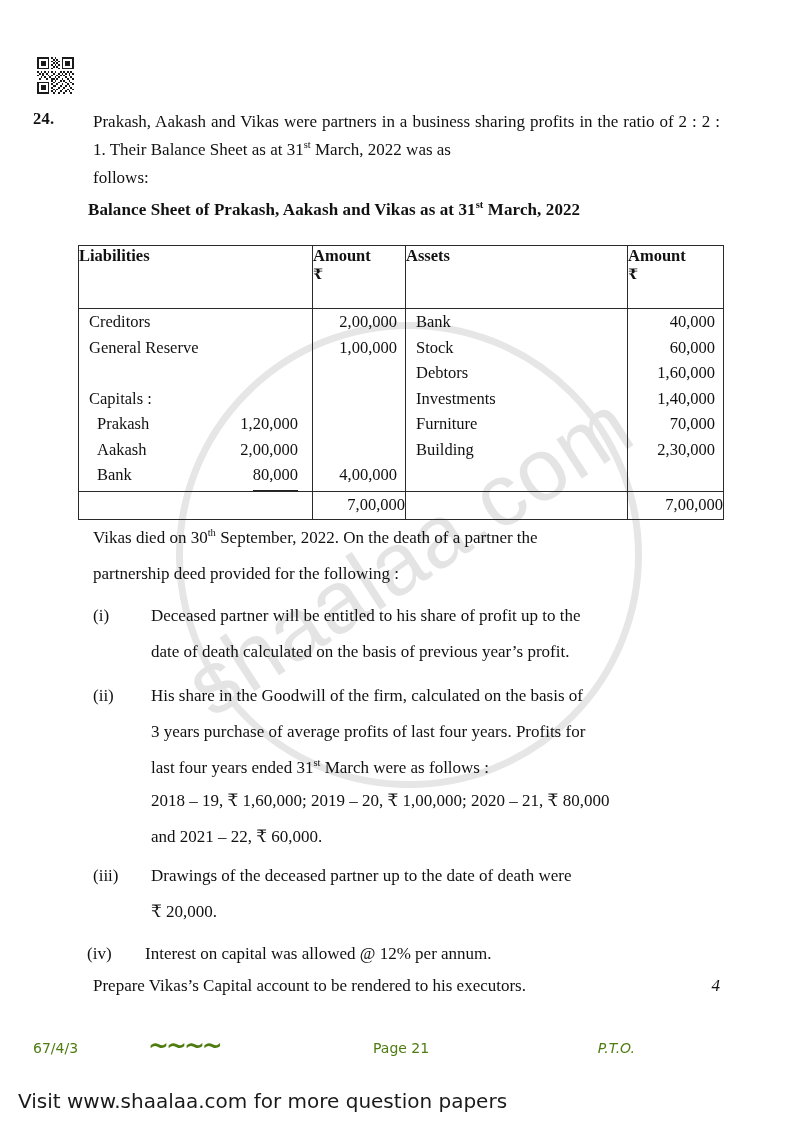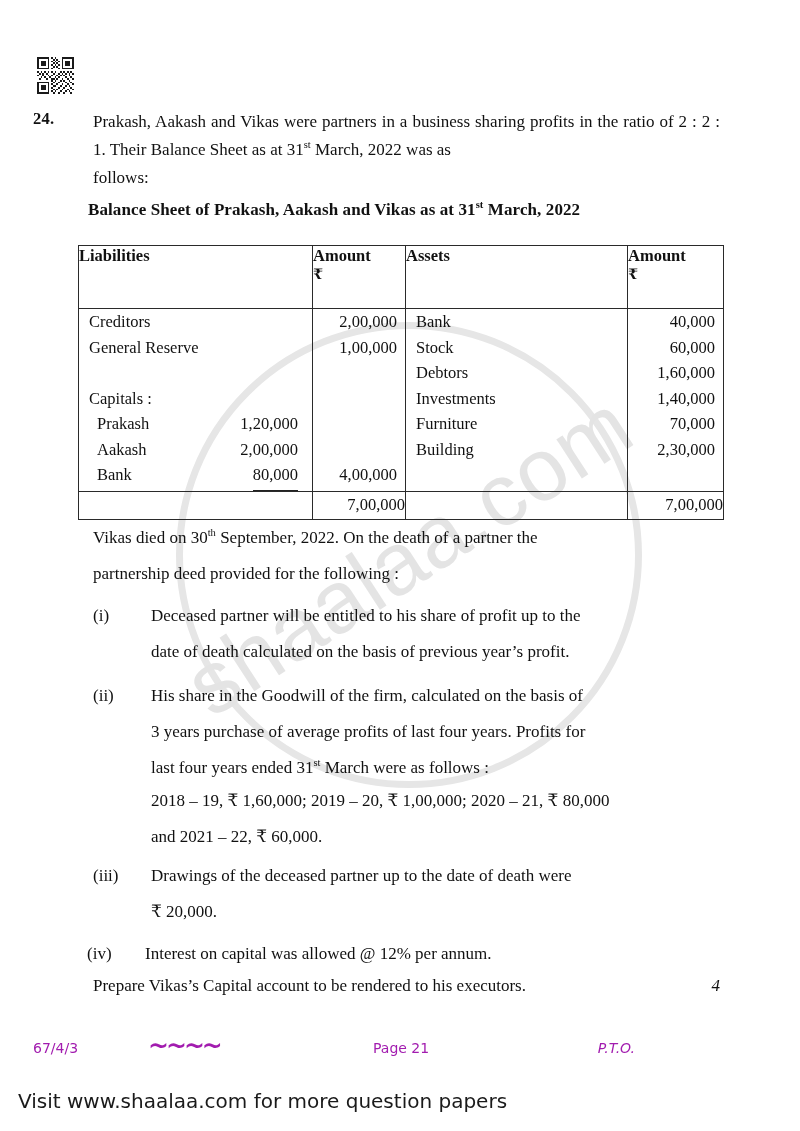--- a/index.html
+++ b/index.html
@@ -249,21 +249,21 @@
 
   
   .footer {
     position: absolute;
     left: 0;
     top: 1040px;
     width: 668px;
     height: 26px;
     font-family: "DejaVu Sans", "Liberation Sans", sans-serif;
     font-size: 14px;
-    color: #a21caf;
+    color: #4d7c0f;
   }
   .f-code { position: absolute; left: 33px; top: 0; }
   .f-orn  {
     position: absolute;
     left: 148px;
     top: -9px;
     font-weight: bold;
     font-size: 25px;
     letter-spacing: -3px;
     font-family: "DejaVu Sans", sans-serif;

